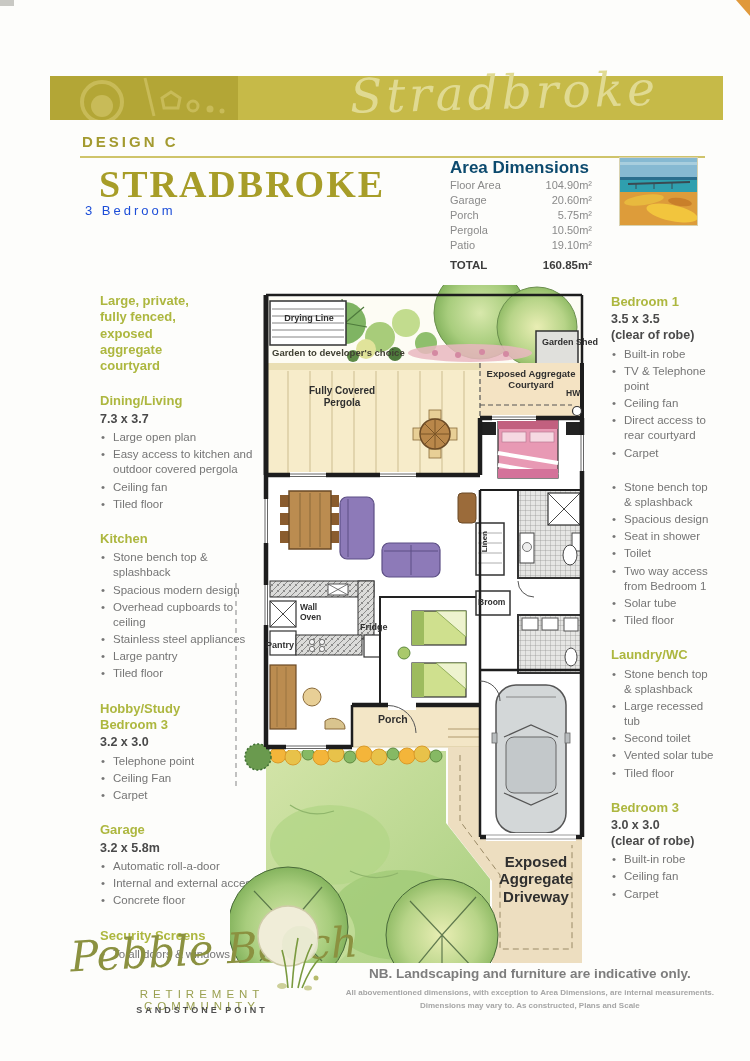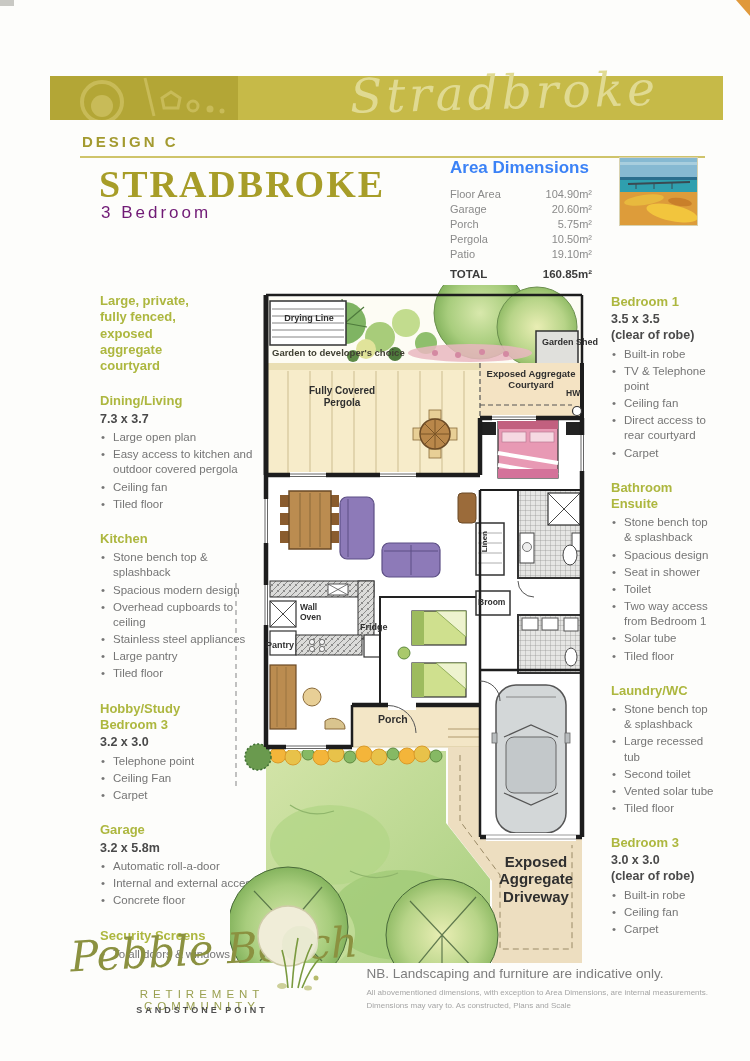--- a/index.html
+++ b/index.html
@@ -15,25 +15,25 @@
   .banner-script{position:absolute;left:300px;top:-12px;width:370px;
     font-family:"DejaVu Serif","Liberation Serif",serif;font-style:italic;
     font-size:47px;color:#e0da92;letter-spacing:4px;white-space:nowrap;transform:rotate(-1.5deg);}
 
   
   .design-label{position:absolute;left:82px;top:133px;font-size:15px;font-weight:bold;
     letter-spacing:3px;color:#a39a2f;}
   .header-rule{position:absolute;left:80px;top:156px;width:625px;height:2px;background:#cfc46a;}
   .page-title{position:absolute;left:99px;top:162px;font-family:"Liberation Serif",serif;
     font-size:38px;font-weight:bold;letter-spacing:2px;color:#a79d28;}
-  .page-subtitle{position:absolute;left:101px;top:203px;font-size:17px;letter-spacing:3px;color:#701a75;}
+  .page-subtitle{position:absolute;left:85px;top:203px;font-size:13px;letter-spacing:3px;color:#1d4ed8;}
 
   
   .area-panel{position:absolute;left:450px;top:158px;width:142px;}
-  .area-title{font-size:17px;color:#3b82f6;margin:0 0 9px 0;font-weight:bold;}
+  .area-title{font-size:17px;color:#0c4a6e;margin:0 0 0 0;font-weight:bold;}
   .arow{display:flex;justify-content:space-between;font-size:11px;color:#8a8a8a;line-height:15px;}
   .arow.total{font-weight:bold;color:#3c3c3c;margin-top:5px;font-size:11.5px;gap:44px;}
   .photo{position:absolute;left:620px;top:158px;width:77px;height:67px;outline:1px solid #d8d2b0;}
 
   
   .col-left{position:absolute;left:100px;top:293px;width:168px;}
   .col-right{position:absolute;left:611px;top:294px;width:104px;}
   .feat{margin-bottom:19px;}
   .feat h3{margin:0 0 2px 0;font-size:13px;color:#adb73f;font-weight:bold;line-height:1.25;white-space:pre-line;}
   .col-left .feat:first-child h3{max-width:100px;}
@@ -61,21 +61,21 @@
   .pl-driveway{left:262px;top:568px;width:88px;font-size:15px;text-align:center;}
 
   
   .brand-script{position:absolute;left:70px;top:925px;font-family:"DejaVu Serif","Liberation Serif",serif;
     font-style:italic;font-size:42px;color:#8b9140;transform:rotate(-3deg);white-space:nowrap;}
   .brand-line1{position:absolute;left:92px;top:988px;width:220px;text-align:center;
     font-size:11.5px;letter-spacing:5px;color:#9aa050;}
   .brand-line2{position:absolute;left:92px;top:1005px;width:220px;text-align:center;
     font-size:9px;font-weight:bold;letter-spacing:3px;color:#4f4f4f;}
   .brand-art{position:absolute;left:252px;top:898px;}
-  .notes{position:absolute;right:42px;top:966px;text-align:left;}
+  .notes{position:absolute;right:36px;top:966px;text-align:center;font-weight:bold;}
   .note-main{font-size:13.5px;color:#7d7d7d;margin-bottom:6px;}
   .note-small{font-size:8px;color:#a6a6a6;line-height:1.6;}
 </style>
 </head>
 <body>
 
 <div class="corner-orange"></div>
 <div class="corner-gray"></div>
 
 <div class="banner">
@@ -207,22 +207,20 @@
       <div class="robe">(clear of robe)</div>
       <ul>
         <li>Built-in robe</li>
         <li>TV &amp; Telephone point</li>
         <li>Ceiling fan</li>
         <li>Direct access to rear courtyard</li>
         <li>Carpet</li>
       </ul>
     </section>
     <section class="feat">
-      <h3>Bathroom
-Ensuite</h3>
       <ul>
         <li>Stone bench top &amp; splashback</li>
         <li>Spacious design</li>
         <li>Seat in shower</li>
         <li>Toilet</li>
         <li>Two way access from Bedroom 1</li>
         <li>Solar tube</li>
         <li>Tiled floor</li>
       </ul>
     </section>

